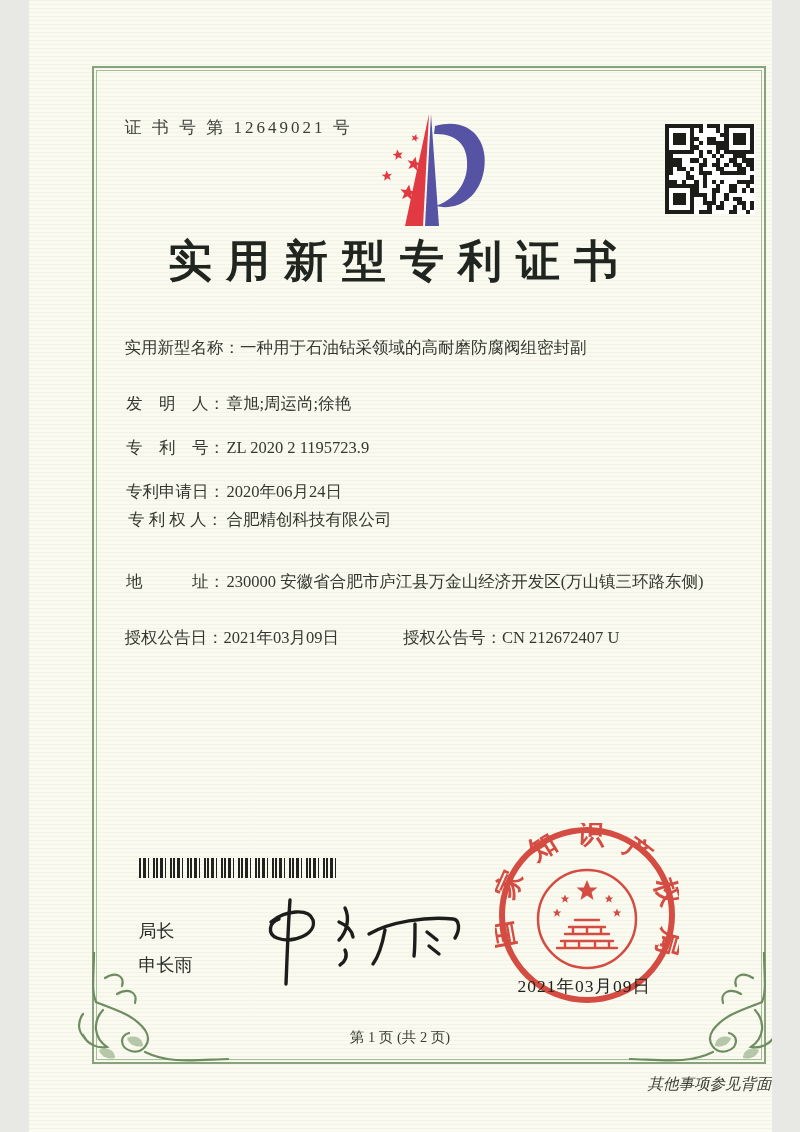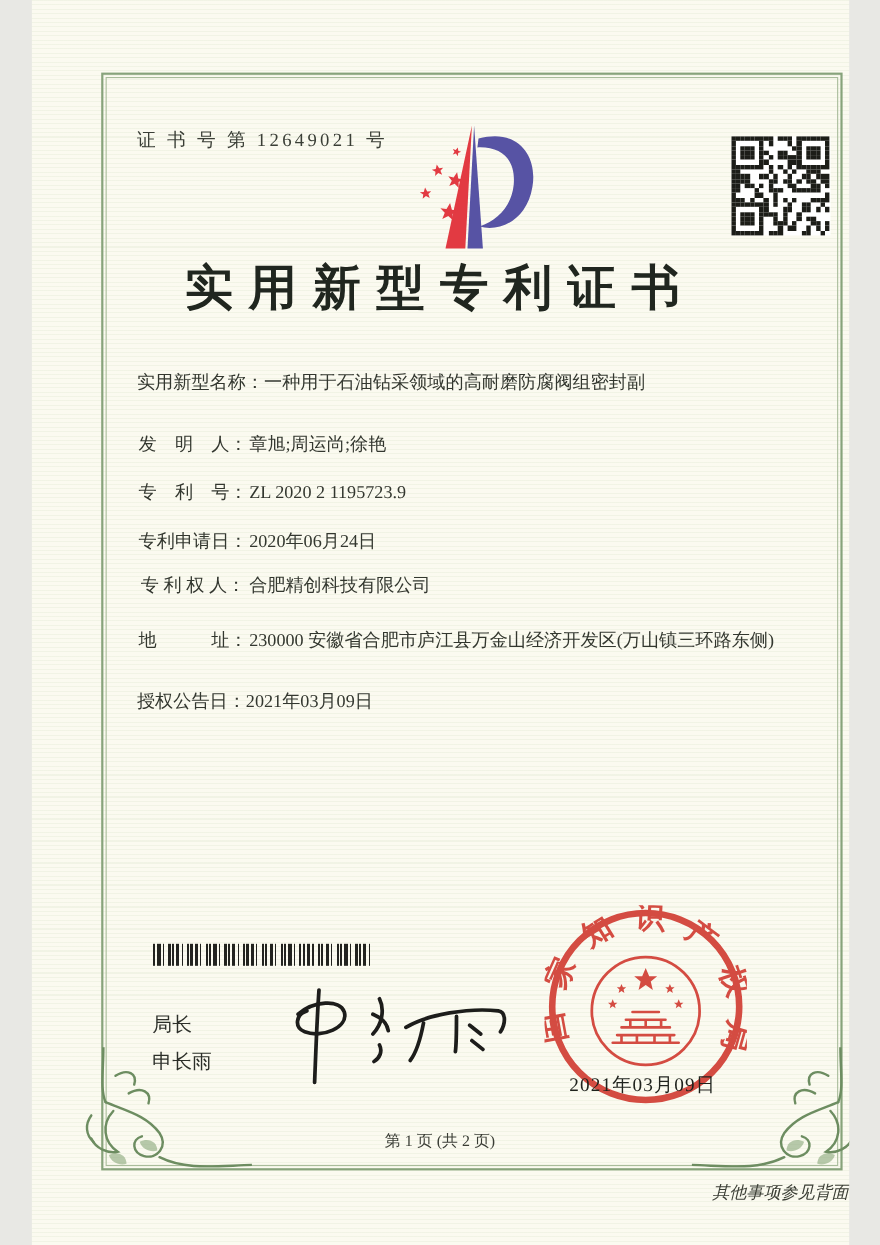--- a/index.html
+++ b/index.html
@@ -531,32 +531,36 @@
       <span class="fvalue">章旭;周运尚;徐艳</span>
     </div>
     <div class="frow" style="top:100px">
       <span class="flabel">专　利　号：</span>
       <span class="fvalue">ZL 2020 2 1195723.9</span>
     </div>
     <div class="frow" style="top:144px">
       <span class="flabel">专利申请日：</span>
       <span class="fvalue">2020年06月24日</span>
     </div>
-    <div class="frow" style="top:184px">
+    <div class="frow" style="top:172px">
       <span class="flabel">专 利 权 人：</span>
       <span class="fvalue">合肥精创科技有限公司</span>
     </div>
     <div class="frow" style="top:234px">
       <span class="flabel">地　　　址：</span>
       <span class="fvalue">230000 安徽省合肥市庐江县万金山经济开发区(万山镇三环路东侧)</span>
     </div>
     <div class="frow" style="top:290px">
       <span class="grant-pair">
         <span>授权公告日：</span>
         <span>2021年03月09日</span>
+      </span>
+      <span class="grant-pair" style="margin-left:64px">
+        <span>授权公告号：</span>
+        <span>CN 212672407 U</span>
       </span>
     </div>
   </div>
 
 
   <div class="barcode"></div>
 
   <div class="signer">
     <div>局长</div>
     <div>申长雨</div>

